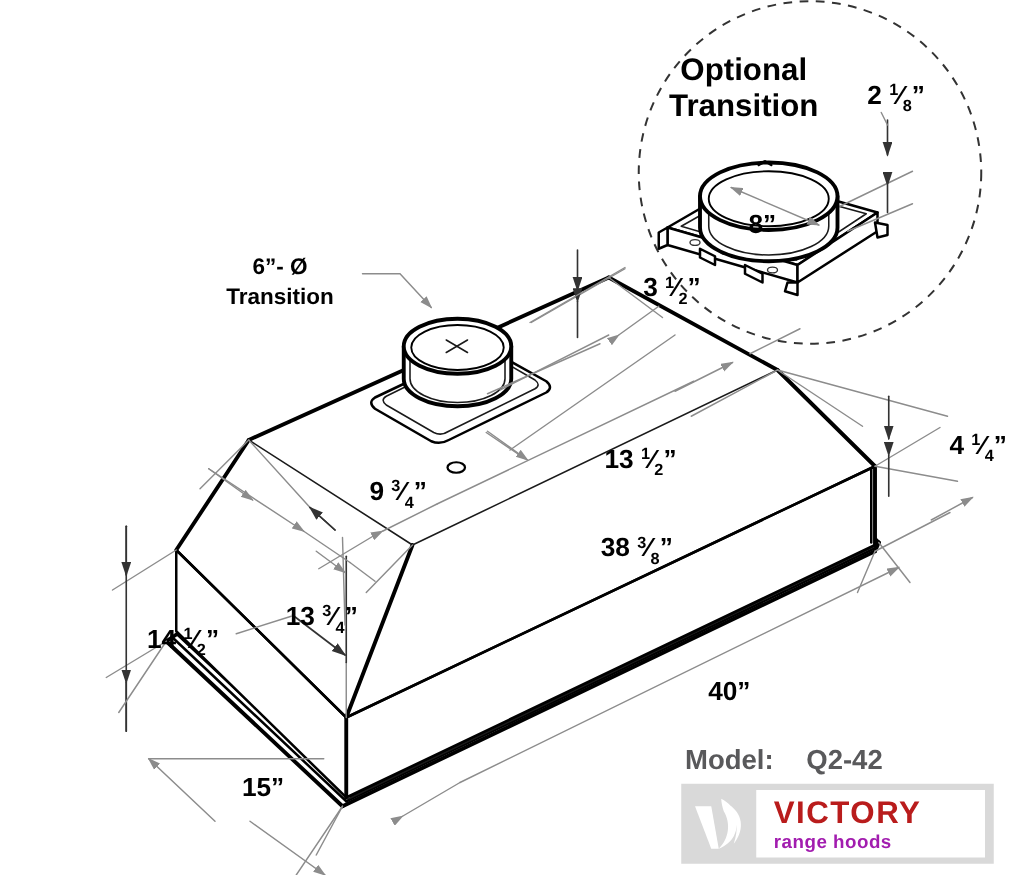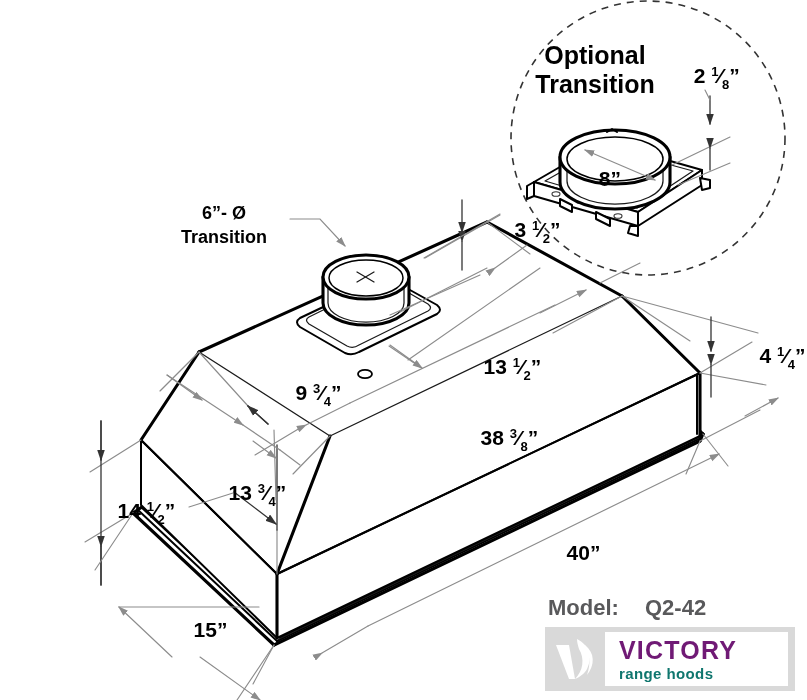--- a/index.html
+++ b/index.html
@@ -57,25 +57,25 @@
     position:absolute;left:60px;top:5px;width:183px;height:54px;
     background:#ffffff;
   }
   #logo-text-wrap{
     position:absolute;left:66px;top:6px;width:180px;height:53px;
     display:flex;flex-direction:column;justify-content:center;align-items:flex-start;
     padding-left:8px;box-sizing:border-box;
   }
   #logo-word{
     font-family:"Liberation Sans","DejaVu Sans",sans-serif;
-    font-weight:bold;color:#701a75;font-size:25px;letter-spacing:1.2px;line-height:1;
+    font-weight:bold;color:#b91c1c;font-size:25px;letter-spacing:1.2px;line-height:1;
   }
   #logo-sub{
     font-family:"Liberation Sans","DejaVu Sans",sans-serif;
-    font-weight:bold;color:#0f766e;font-size:15px;letter-spacing:0.4px;line-height:1;margin-top:3px;
+    font-weight:bold;color:#a21caf;font-size:15px;letter-spacing:0.4px;line-height:1;margin-top:3px;
   }
   #logo-mark{position:absolute;left:4px;top:4px;width:56px;height:56px;}
 </style>
 </head>
 <body>
 
 <div id="stage">
 
   <svg class="drawing" viewBox="0 0 807 700">
     <defs>

